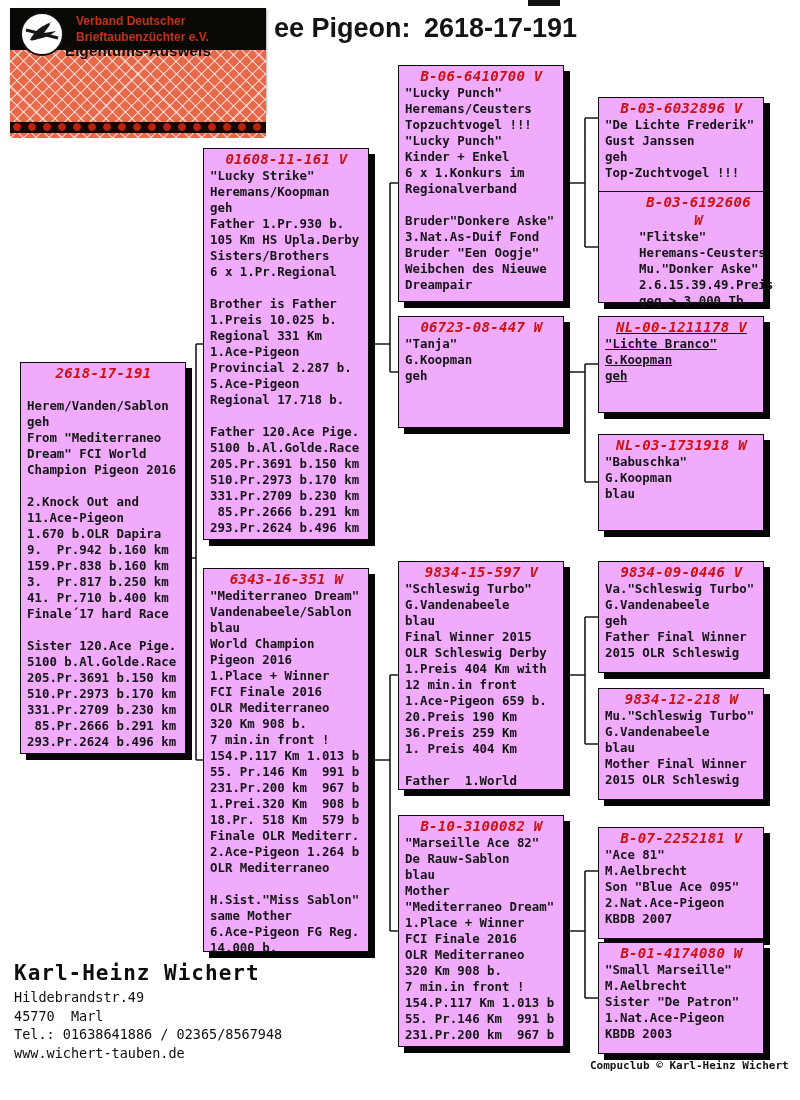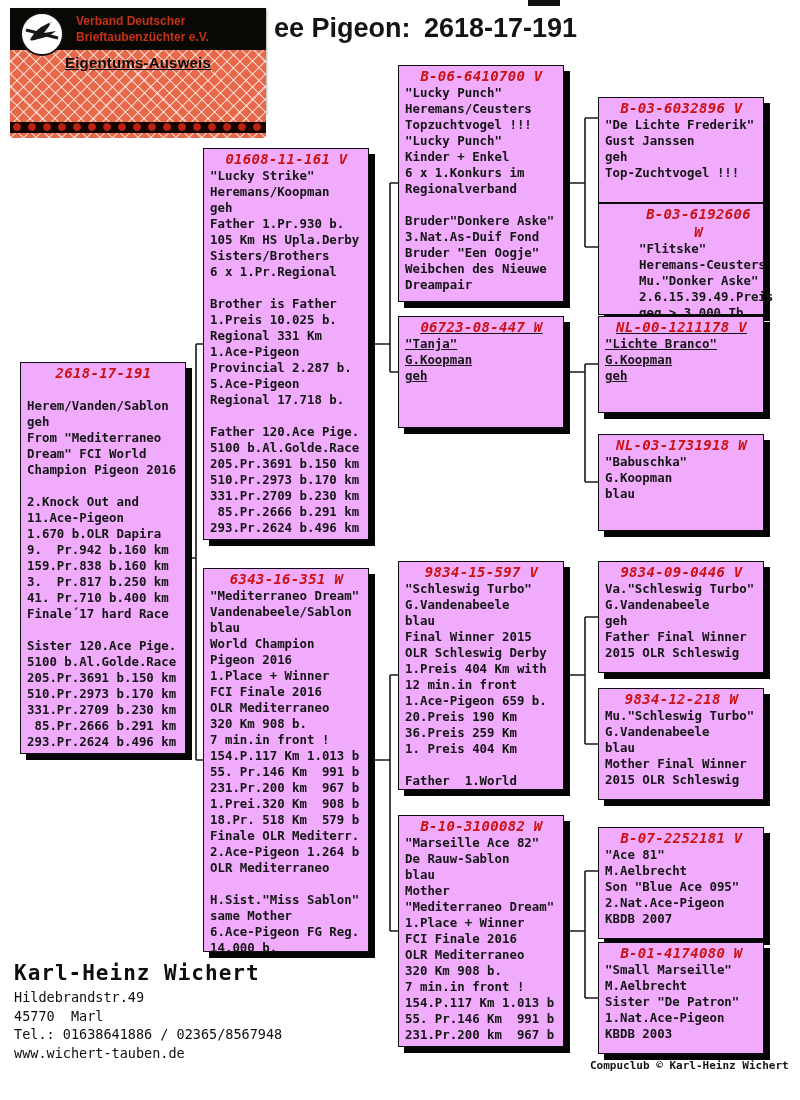--- a/index.html
+++ b/index.html
@@ -10,22 +10,22 @@
         box-shadow:1px 1px 2px rgba(0,0,0,.3);}
   .card-header{position:absolute;left:0;top:0;width:100%;height:42px;background:#0a0805;}
   .card-logo{position:absolute;left:10px;top:4px;width:44px;height:44px;border-radius:50%;
         background:#fff;border:2px solid #111;box-sizing:border-box;z-index:3;overflow:hidden;}
   .card-org{position:absolute;left:66px;top:5px;color:#c33318;
         font:bold 12px/16px "Liberation Sans",sans-serif;}
   .card-pattern{position:absolute;left:0;top:42px;width:100%;height:88px;background-color:#e8684a;
         background-image:
           repeating-linear-gradient(45deg, rgba(255,255,255,.55) 0 1.5px, transparent 1.5px 9px),
           repeating-linear-gradient(-45deg, rgba(255,255,255,.55) 0 1.5px, transparent 1.5px 9px);}
-  .card-title{position:absolute;left:0;top:46px;width:100%;text-align:center;color:#0c0c0c;
-        font:900 15px/17px "Liberation Sans",sans-serif;letter-spacing:.2px;text-decoration:underline;}
+  .card-title{position:absolute;left:0;top:34px;width:100%;text-align:center;color:#0c0c0c;
+        font:900 15px/17px "Liberation Sans",sans-serif;letter-spacing:.2px;}
   .card-sub{position:absolute;left:0;top:63px;width:100%;text-align:center;color:#141414;
         font:bold 8.5px/10px "Liberation Sans",sans-serif;}
   .card-ring{position:absolute;left:0;top:84px;width:100%;height:30px;background:#fdfdfb;
         border-top:2px solid #111;border-bottom:2px solid #111;box-sizing:border-box;}
   .card-ring .rid{position:absolute;left:16px;top:1px;font:400 23px/26px "Liberation Sans",sans-serif;color:#151515;}
   .card-ring .rsuf{position:absolute;right:14px;top:1px;font:400 23px/26px "Liberation Sans",sans-serif;color:#151515;}
   .card-band{position:absolute;left:0;top:114px;width:100%;height:11px;background-color:#150300;
         background-image:radial-gradient(circle at 7px 5px, #bb2211 3.4px, transparent 4.4px);
         background-size:15px 11px;}
   
@@ -174,21 +174,21 @@
 Kinder + Enkel
 6 x 1.Konkurs im
 Regionalverband
 
 Bruder"Donkere Aske"
 3.Nat.As-Duif Fond
 Bruder "Een Oogje"
 Weibchen des Nieuwe
 Dreampair</div>
   </div>
-  <div class="pbox" style="left:398px;top:316px;width:166px;height:112px;text-decoration:underline;">
+  <div class="pbox" style="left:398px;top:316px;width:166px;height:112px;">
     <div class="ring">06723-08-447 W</div>
     <div class="body">"Tanja"
 G.Koopman
 geh</div>
   </div>
   <div class="pbox" style="left:398px;top:561px;width:166px;height:229px;">
     <div class="ring">9834-15-597 V</div>
     <div class="body">"Schleswig Turbo"
 G.Vandenabeele
 blau
@@ -220,21 +220,21 @@
 231.Pr.200 km  967 b</div>
   </div>
 
   <div class="pbox" style="left:598px;top:65px;width:166px;height:106px;margin-top:32px;">
     <div class="ring">B-03-6032896 V</div>
     <div class="body">"De Lichte Frederik"
 Gust Janssen
 geh
 Top-Zuchtvogel !!!</div>
   </div>
-  <div class="pbox" style="left:598px;top:203px;width:166px;height:112px;padding-left:40px;">
+  <div class="pbox" style="left:598px;top:191px;width:166px;height:112px;padding-left:40px;">
     <div class="ring">B-03-6192606 W</div>
     <div class="body">"Flitske"
 Heremans-Ceusters
 Mu."Donker Aske"
 2.6.15.39.49.Preis
 geg.&gt; 3.000 Tb.</div>
   </div>
   <div class="pbox" style="left:598px;top:316px;width:166px;height:97px;text-decoration:underline;">
     <div class="ring">NL-00-1211178 V</div>
     <div class="body">"Lichte Branco"

